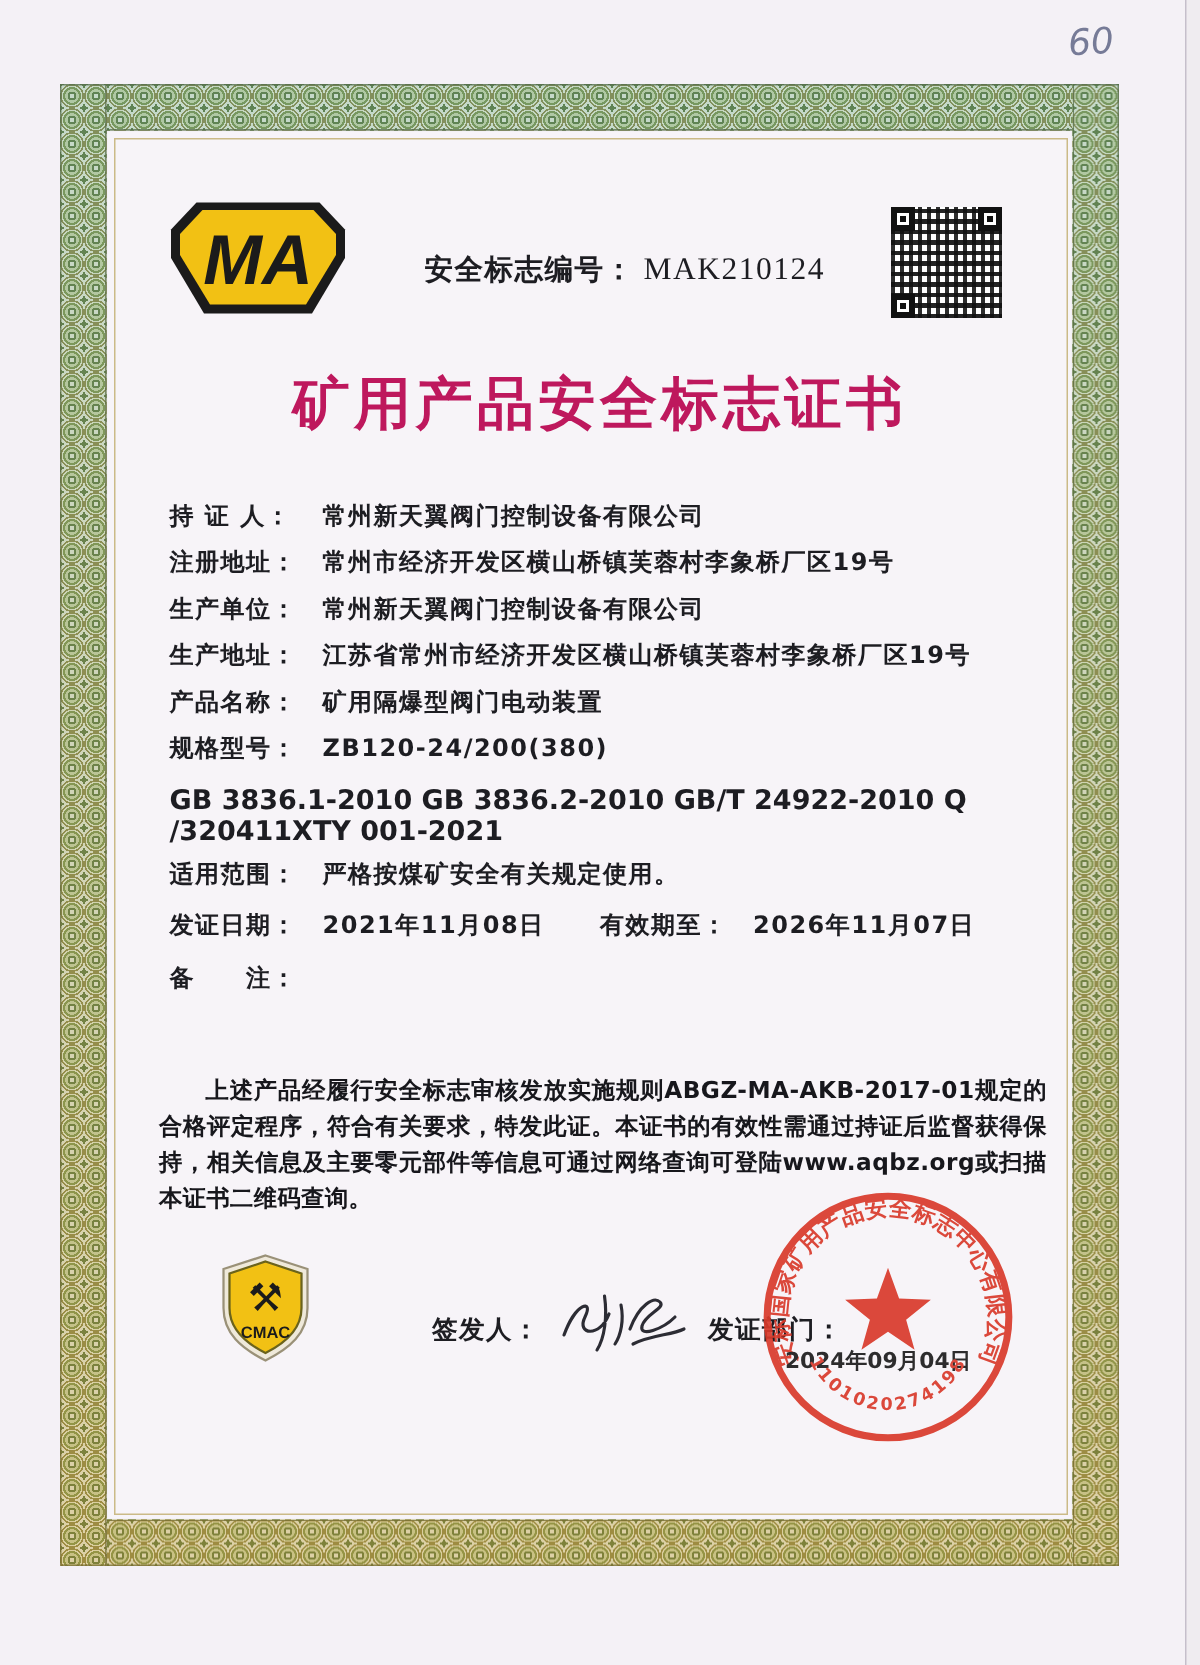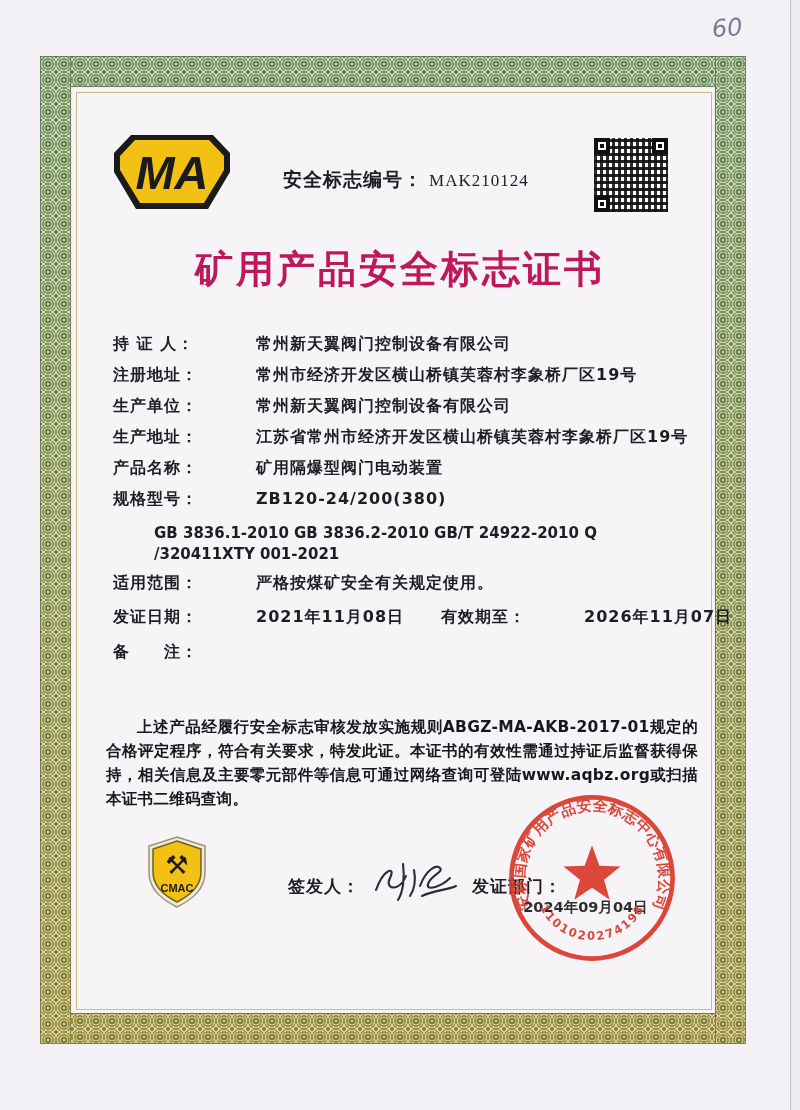--- a/index.html
+++ b/index.html
@@ -34,41 +34,41 @@
   .bs-left::after{background:linear-gradient(to bottom,rgba(110,160,120,.40),rgba(178,150,55,.45));}
   .bs-right{left:715px;top:56px;width:31px;height:988px;}
   .bs-right::after{background:linear-gradient(to bottom,rgba(110,160,120,.40),rgba(178,150,55,.45));}
   .inner-frame{position:absolute;left:76px;top:92px;width:634px;height:916px;border:1px solid rgba(195,175,115,.85);pointer-events:none;}
   .paper{position:absolute;left:72px;top:88px;width:642px;height:924px;background:#f7f4f8;}
 
   
   .ma-logo{position:absolute;left:111px;top:132px;width:122px;height:80px;}
   .cert-no-line{position:absolute;left:283px;top:167px;font-size:19px;}
   .cert-no-label{font-weight:bold;letter-spacing:1px;}
-  .cert-no-value{font-family:"Liberation Serif","DejaVu Serif",serif;font-size:17px;letter-spacing:1px;}
+  .cert-no-value{font-family:"Liberation Serif","DejaVu Serif",serif;font-size:21px;letter-spacing:1px;}
   .qr{position:absolute;left:594px;top:138px;width:74px;height:74px;background:
       repeating-linear-gradient(0deg, rgba(17,17,17,.92) 0 3px, transparent 3px 7px),
       repeating-linear-gradient(90deg, rgba(17,17,17,.88) 0 3px, transparent 3px 6px),
       repeating-linear-gradient(45deg, #ffffff 0 2px, transparent 2px 5px),
       #fff;}
   .finder{position:absolute;width:16px;height:16px;border:4px solid #111;background:#fff;box-sizing:border-box;}
   .finder::after{content:"";position:absolute;left:2px;top:2px;width:4px;height:4px;background:#111;}
   .f-tl{left:0;top:0;} .f-tr{right:0;top:0;} .f-bl{left:0;bottom:0;}
 
   .doc-title{position:absolute;left:80px;width:640px;top:244px;text-align:center;
     font-size:38px;font-weight:bold;letter-spacing:3px;color:#be185d;}
 
   
   .fields{position:absolute;left:113px;top:334px;width:580px;font-size:16px;font-weight:bold;}
   .frow{display:flex;align-items:flex-start;line-height:20px;margin-bottom:11px;}
   .flabel{width:102px;flex:0 0 102px;letter-spacing:1px;white-space:pre;}
-  .fvalue{letter-spacing:1px;margin-left:41px;}
+  .fvalue{letter-spacing:1px;}
   .std-row{margin-top:14px;margin-bottom:2px;}
   .std-row .flabel{width:196px;flex:0 0 196px;align-self:center;}
-  .std-row .fvalue{white-space:pre-line;font-size:15px;line-height:21px;letter-spacing:0;}
+  .std-row .fvalue{white-space:pre-line;font-size:18px;line-height:21px;letter-spacing:0;}
   .scope-row{margin-top:8px;}
   .dates-row{margin-top:14px;}
   .dates-row .fvalue{width:185px;flex:0 0 185px;}
   .remark-row{margin-top:15px;}
 
   
   .statement{position:absolute;left:106px;top:715px;width:592px;
     font-size:15.5px;font-weight:bold;line-height:24px;text-indent:2em;
     letter-spacing:.3px;text-align:justify;color:#17171c;}
 

